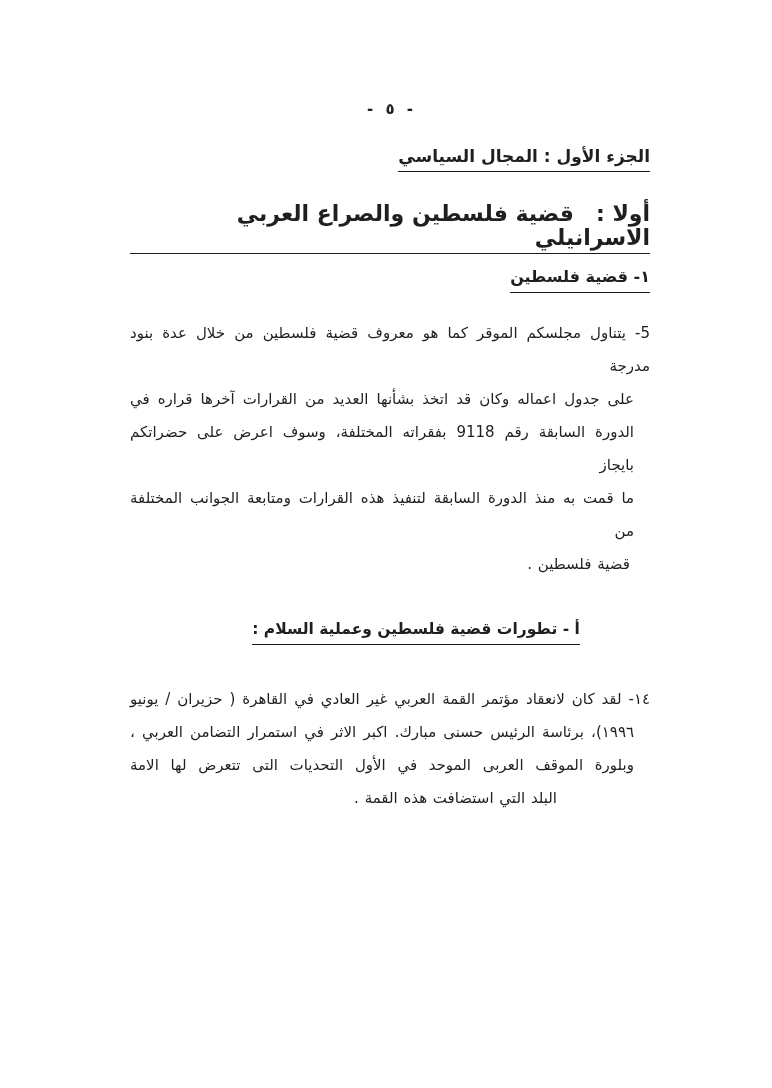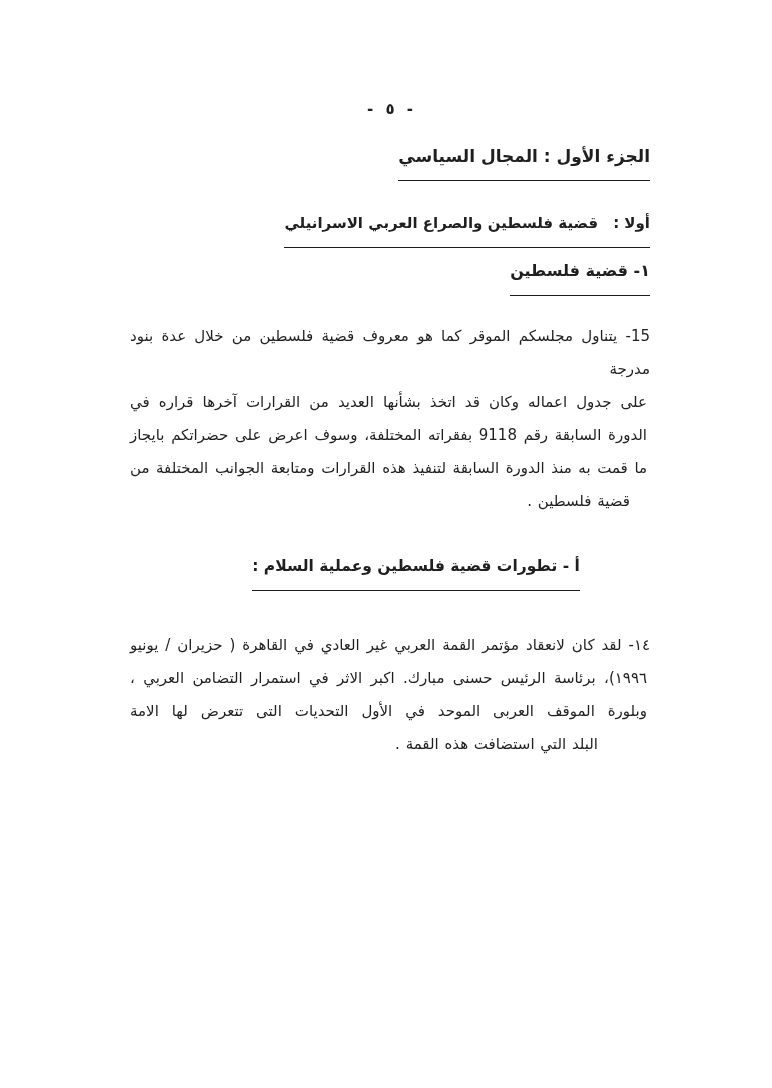--- a/index.html
+++ b/index.html
@@ -27,31 +27,31 @@
     word-spacing: 7px;
     color: #222222;
   }
   .heading {
     text-align: right;
     line-height: 24px;
   }
   .heading .u {
     display: inline-block;
     border-bottom: 1.6px solid #1c1c1c;
-    padding-bottom: 12px;
+    padding-bottom: 3px;
     white-space: pre-wrap;
   }
   .h-part {
     margin-top: 26px;
     font-size: 17px;
     font-weight: bold;
   }
   .h-first {
     margin-top: 30px;
-    font-size: 15px;
+    font-size: 22px;
     font-weight: bold;
   }
   .h-palestine {
     margin-top: 11px;
     font-size: 16px;
     font-weight: bold;
   }
   .h-section-a {
     margin-top: 36px;
     font-size: 15.5px;
@@ -65,30 +65,30 @@
     font-size: 15px;
   }
   .para-13 { margin-top: 24px; }
   .para-14 { margin-top: 38px; }
   .pline {
     line-height: 33px;
     text-align: justify;
     text-align-last: justify;
     word-spacing: 1px;
   }
-  .indent3 { margin-right: 3px; }
+  .indent3 { margin-right: 16px; }
   .end13 {
     text-align: right;
     text-align-last: right;
     margin-right: 20px;
   }
   .end14 {
     text-align: center;
     text-align-last: right;
-    margin-right: 52px;
+    margin-right: 93px;
   }
 </style>
 </head>
 <body>
 
 <div class="page">
 
   <div class="page-number">- ٥ -</div>
 
   <div class="heading h-part">
@@ -97,21 +97,21 @@
 
   <div class="heading h-first">
     <span class="u">أولا : قضية فلسطين والصراع العربي الاسرانيلي</span>
   </div>
 
   <div class="heading h-palestine">
     <span class="u">١- قضية فلسطين</span>
   </div>
 
   <div class="para para-13">
-    <div class="pline">15- يتناول مجلسكم الموقر كما هو معروف قضية فلسطين من خلال عدة بنود مدرجة</div>
+    <div class="pline">5- يتناول مجلسكم الموقر كما هو معروف قضية فلسطين من خلال عدة بنود مدرجة</div>
     <div class="pline indent3">على جدول اعماله وكان قد اتخذ بشأنها العديد من القرارات آخرها قراره في</div>
     <div class="pline indent3">الدورة السابقة رقم 9118 بفقراته المختلفة، وسوف اعرض على حضراتكم بايجاز</div>
     <div class="pline indent3">ما قمت به منذ الدورة السابقة لتنفيذ هذه القرارات ومتابعة الجوانب المختلفة من</div>
     <div class="pline end13">قضية فلسطين .</div>
   </div>
 
   <div class="heading h-section-a">
     <span class="u">أ - تطورات قضية فلسطين وعملية السلام :</span>
   </div>
 

